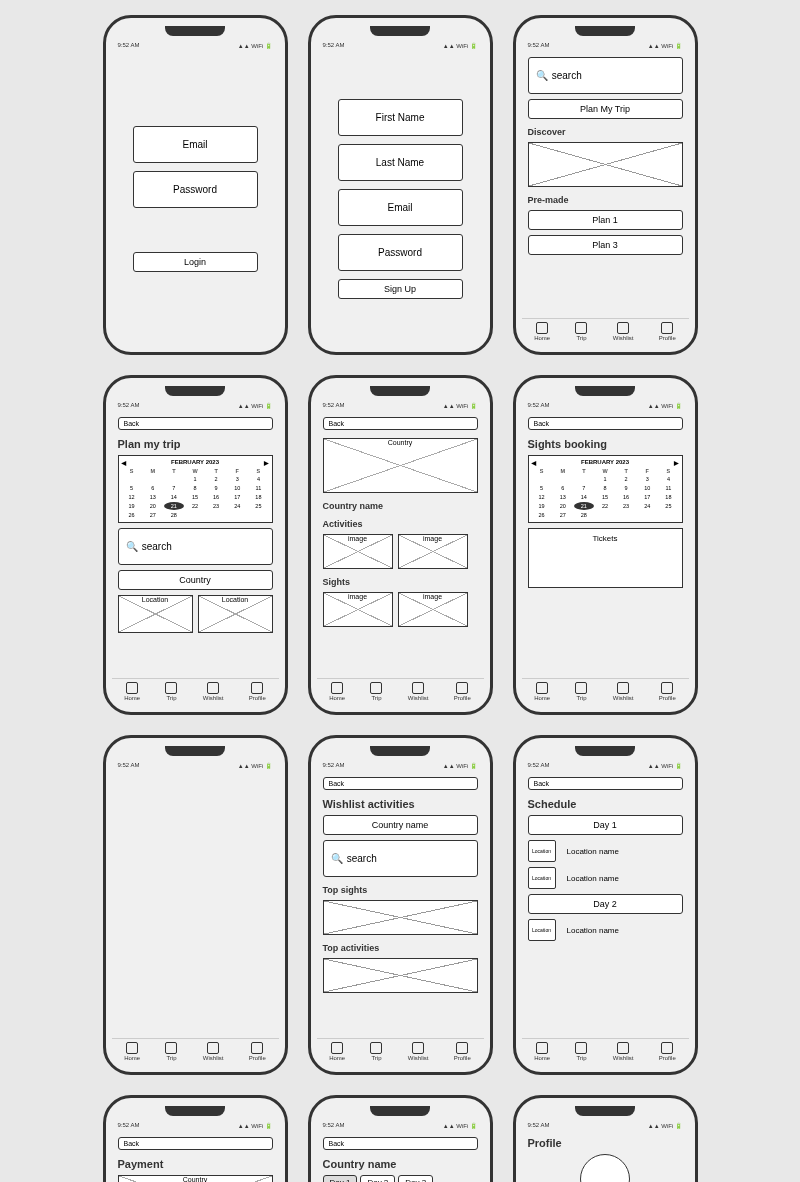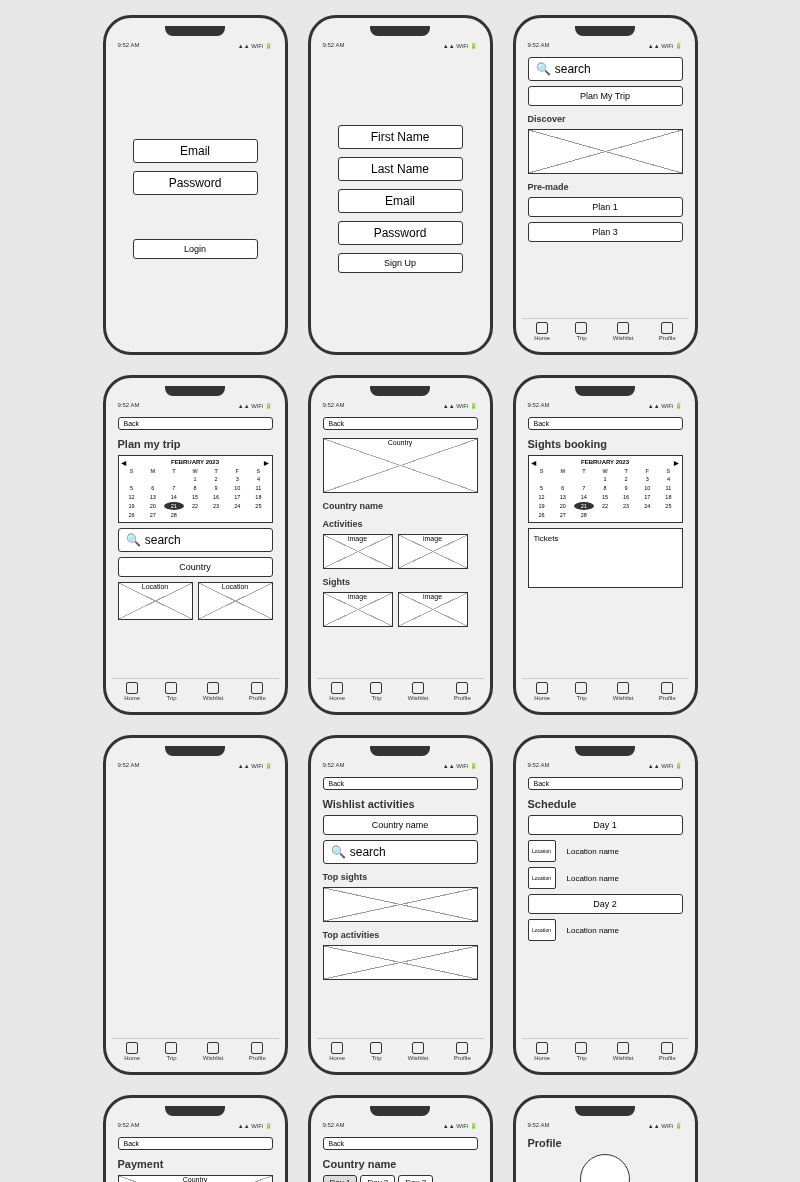--- a/index.html
+++ b/index.html
@@ -77,22 +77,22 @@
       width: 12px;
       height: 12px;
       border: 1.5px solid #333;
       border-radius: 2px;
     }
 
     
     .input-field {
       border: 1.5px solid #333;
       border-radius: 3px;
-      padding: 4px 8px;
-      font-size: 12px;
+      padding: 12px 8px;
+      font-size: 10px;
       background: white;
       text-align: center;
       width: 100%;
     }
 
     
     .btn {
       border: 1.5px solid #333;
       border-radius: 3px;
       padding: 4px 8px;
@@ -237,20 +237,21 @@
     .tab.active {
       background: #ddd;
     }
 
     
     .ticket-box {
       border: 1.5px solid #333;
       background: white;
       padding: 5px;
       font-size: 8px;
+      text-align: center;
       min-height: 60px;
     }
 
     
     .avatar-circle {
       width: 50px;
       height: 50px;
       border: 1.5px solid #333;
       border-radius: 50%;
       background: white;

